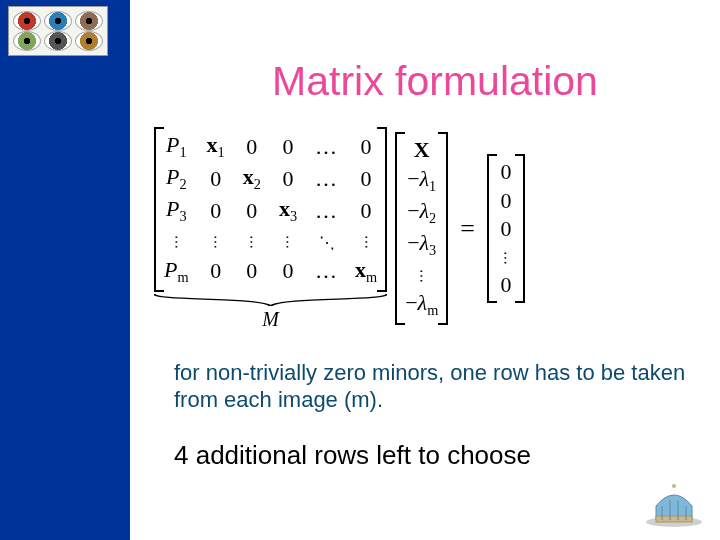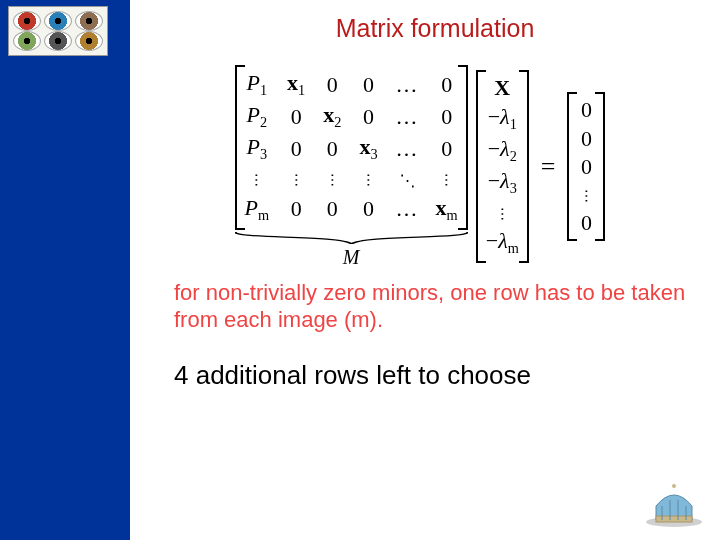--- a/index.html
+++ b/index.html
@@ -43,31 +43,32 @@
   }
   .content {
     position: absolute;
     left: 130px;
     top: 0;
     width: 590px;
     height: 540px;
     padding: 14px 24px 0 24px;
   }
   .title {
-    font-size: 25px;
-    color: #b91c1c;
+    font-size: 41px;
+    color: #ec4899;
     text-align: center;
     margin-bottom: 22px;
     font-weight: normal;
     padding-left: 20px;
+    margin-top: 44px;
   }
   .equation {
     display: flex;
     align-items: center;
-    justify-content: center;
+    justify-content: flex-start;
     gap: 8px;
     font-family: "Times New Roman", Times, serif;
     font-size: 22px;
     margin-bottom: 10px;
     padding-right: 10px;
   }
   .matrix-wrap {
     display: flex;
     flex-direction: column;
     align-items: center;
@@ -113,22 +114,22 @@
   }
   .brace-line svg { width: 100%; height: 100%; display: block; }
   .brace-label {
     font-style: italic;
     font-size: 20px;
     margin-top: 2px;
   }
   .eq-sign { font-size: 26px; padding: 0 4px; }
   .body-text {
     font-size: 22px;
-    color: #ef4444;
-    margin-top: 10px;
+    color: #0c4a6e;
+    margin-top: 28px;
     line-height: 1.25;
     padding: 0 6px 0 20px;
   }
   .body-text2 {
     font-size: 26px;
     color: #000;
     margin-top: 26px;
     padding: 0 6px 0 20px;
   }
   .corner-icon {

